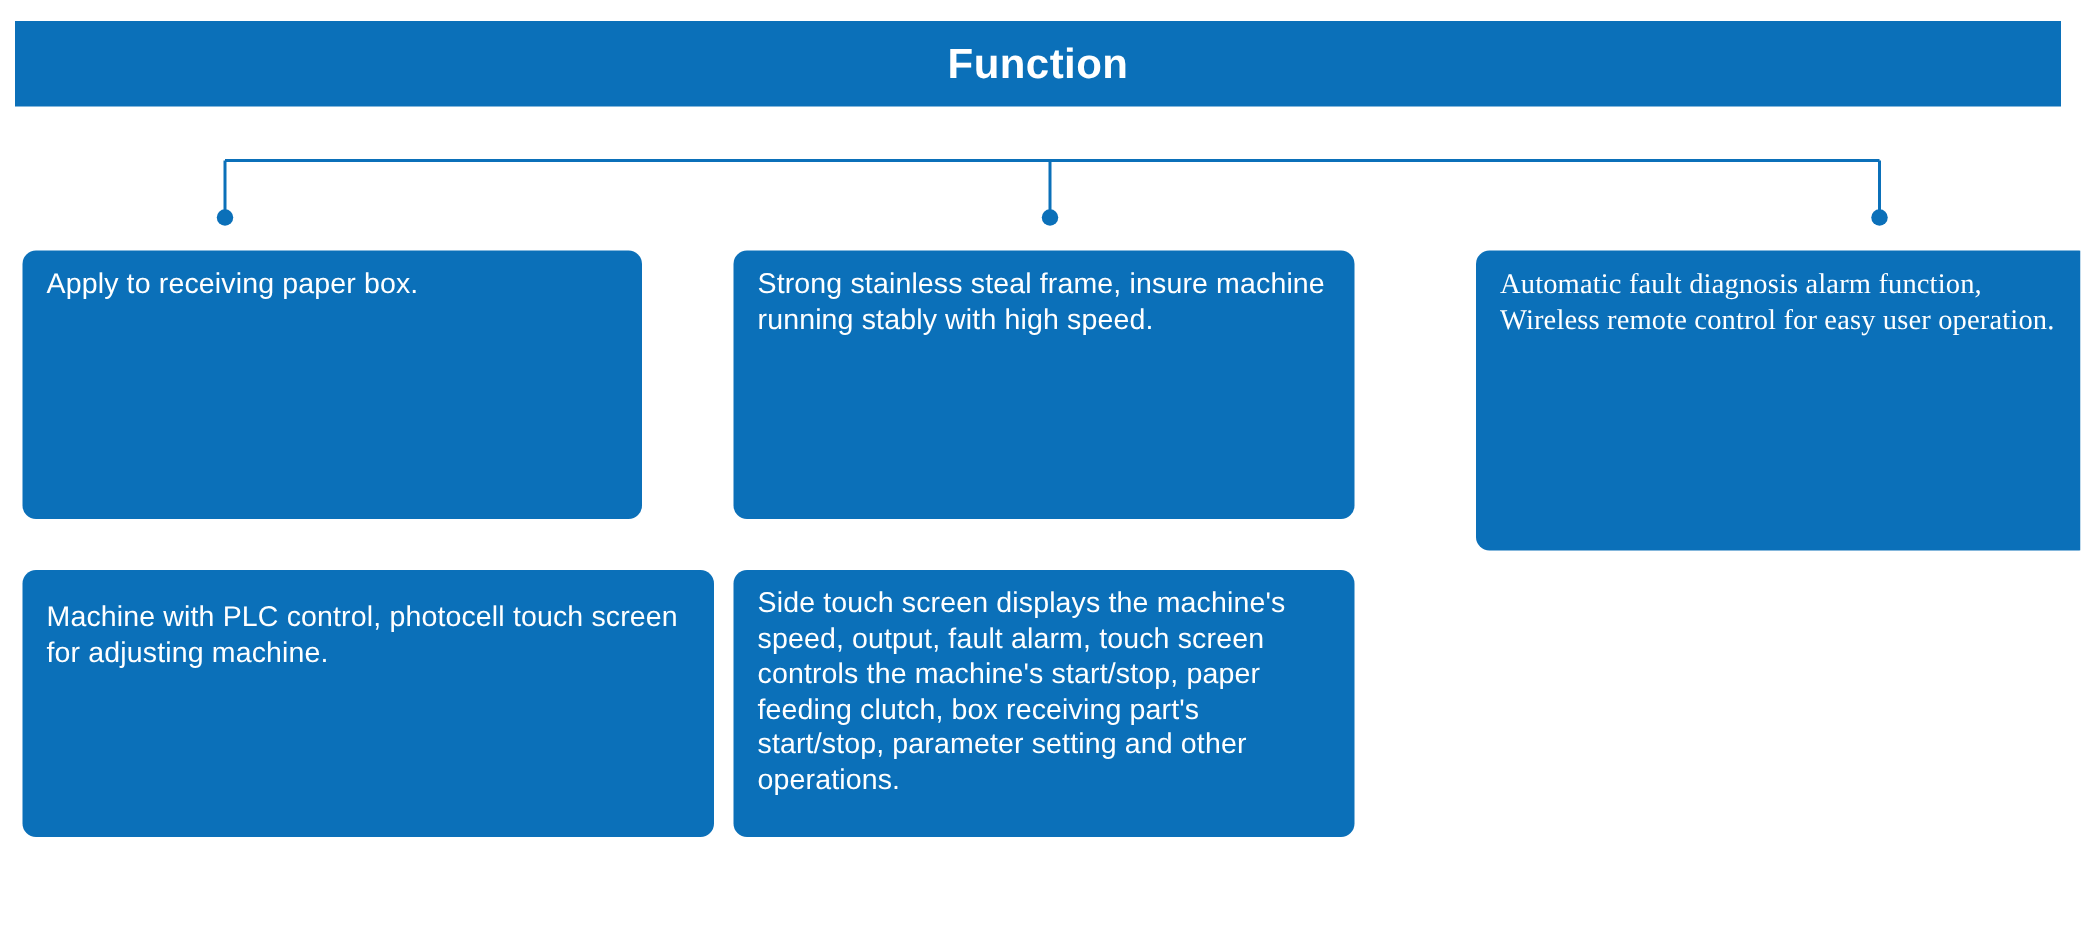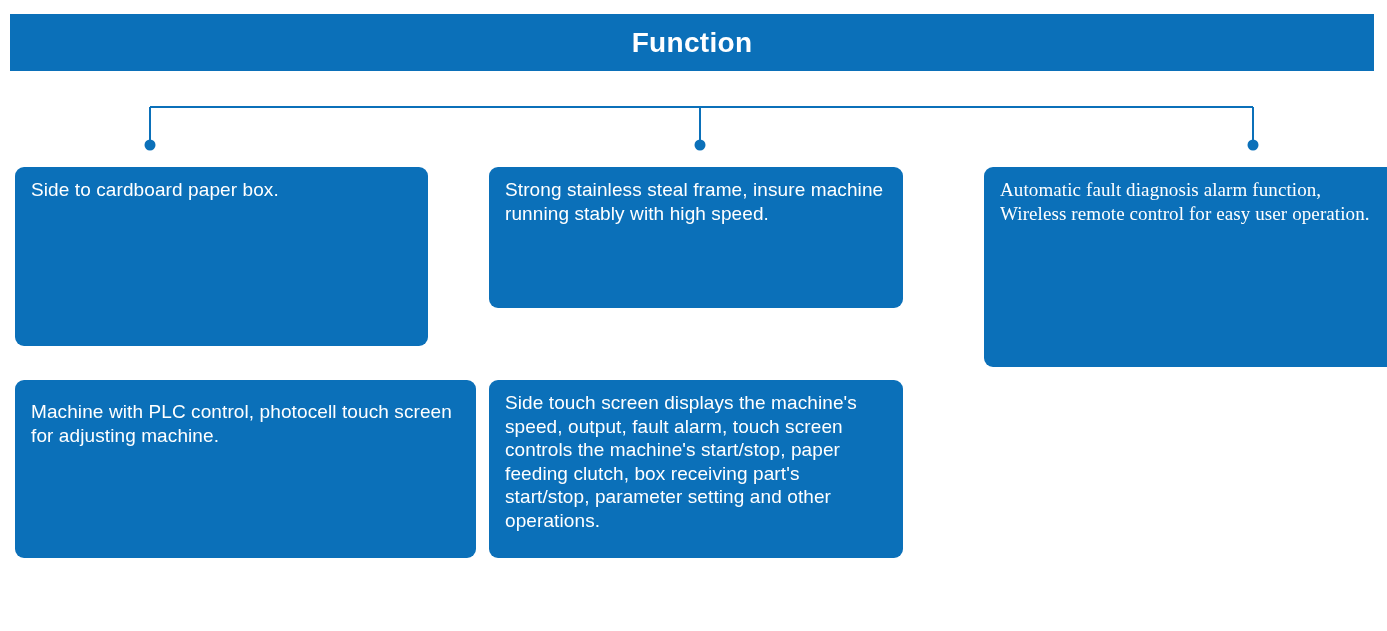--- a/index.html
+++ b/index.html
@@ -44,21 +44,21 @@
     background: #0b70b9;
     border-radius: 9px;
     color: #ffffff;
     font-size: 19px;
     line-height: 23.5px;
     padding: 11px 16px 12px 16px;
     box-sizing: border-box;
     letter-spacing: 0.1px;
   }
   .box-1 { left: 15px;  top: 167px; width: 413px; height: 179px; }
-  .box-2 { left: 489px; top: 167px; width: 414px; height: 141px; }
+  .box-2 { left: 489px; top: 167px; width: 414px; height: 179px; }
   .box-3 { left: 984px; top: 167px; width: 411px; height: 200px; font-family: Liberation Serif, serif; }
   .box-4 { left: 15px;  top: 380px; width: 461px; height: 178px; padding-top: 20px; }
   .box-5 { left: 489px; top: 380px; width: 414px; height: 178px; }
 </style>
 </head>
 <body>
 
 <div class="canvas">
 
   <div class="header-bar">
@@ -71,21 +71,21 @@
 
     <line x1="150" y1="107" x2="150" y2="140" stroke="#0b70b9" stroke-width="2"></line>
     <line x1="700" y1="107" x2="700" y2="140" stroke="#0b70b9" stroke-width="2"></line>
     <line x1="1253" y1="107" x2="1253" y2="140" stroke="#0b70b9" stroke-width="2"></line>
 
     <circle cx="150" cy="145" r="5.5" fill="#0b70b9"></circle>
     <circle cx="700" cy="145" r="5.5" fill="#0b70b9"></circle>
     <circle cx="1253" cy="145" r="5.5" fill="#0b70b9"></circle>
   </svg>
 
-  <div class="feature-box box-1">Side to cardboard paper box.</div>
+  <div class="feature-box box-1">Apply to receiving paper box.</div>
 
   <div class="feature-box box-2">Strong stainless steal frame, insure machine running stably with high speed.</div>
 
   <div class="feature-box box-3">Automatic fault diagnosis alarm function, Wireless remote control for easy user operation.</div>
 
   <div class="feature-box box-4">Machine with PLC control, photocell touch screen for adjusting machine.</div>
 
   <div class="feature-box box-5">Side touch screen displays the machine's speed, output, fault alarm, touch screen controls the machine's start/stop, paper feeding clutch, box receiving part's start/stop, parameter setting and other operations.</div>
 
 </div>

